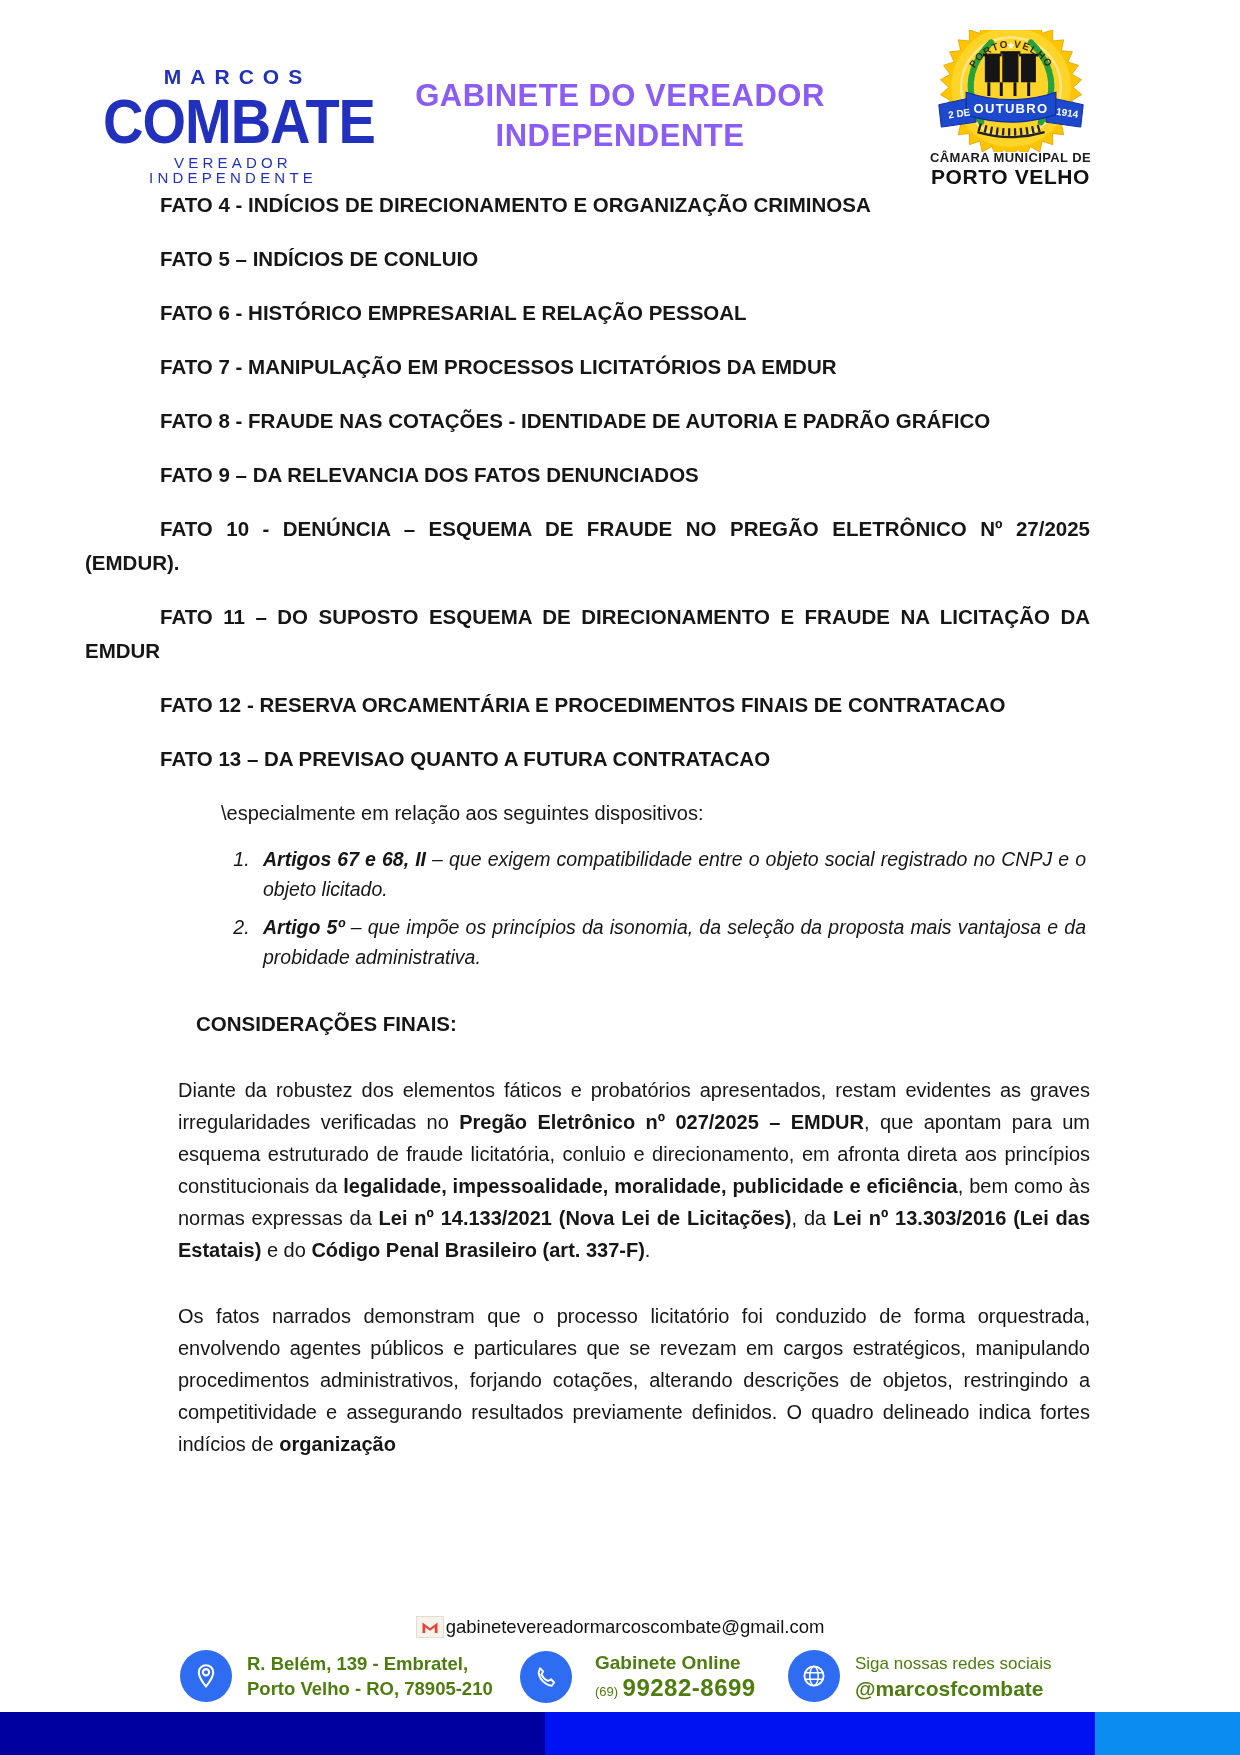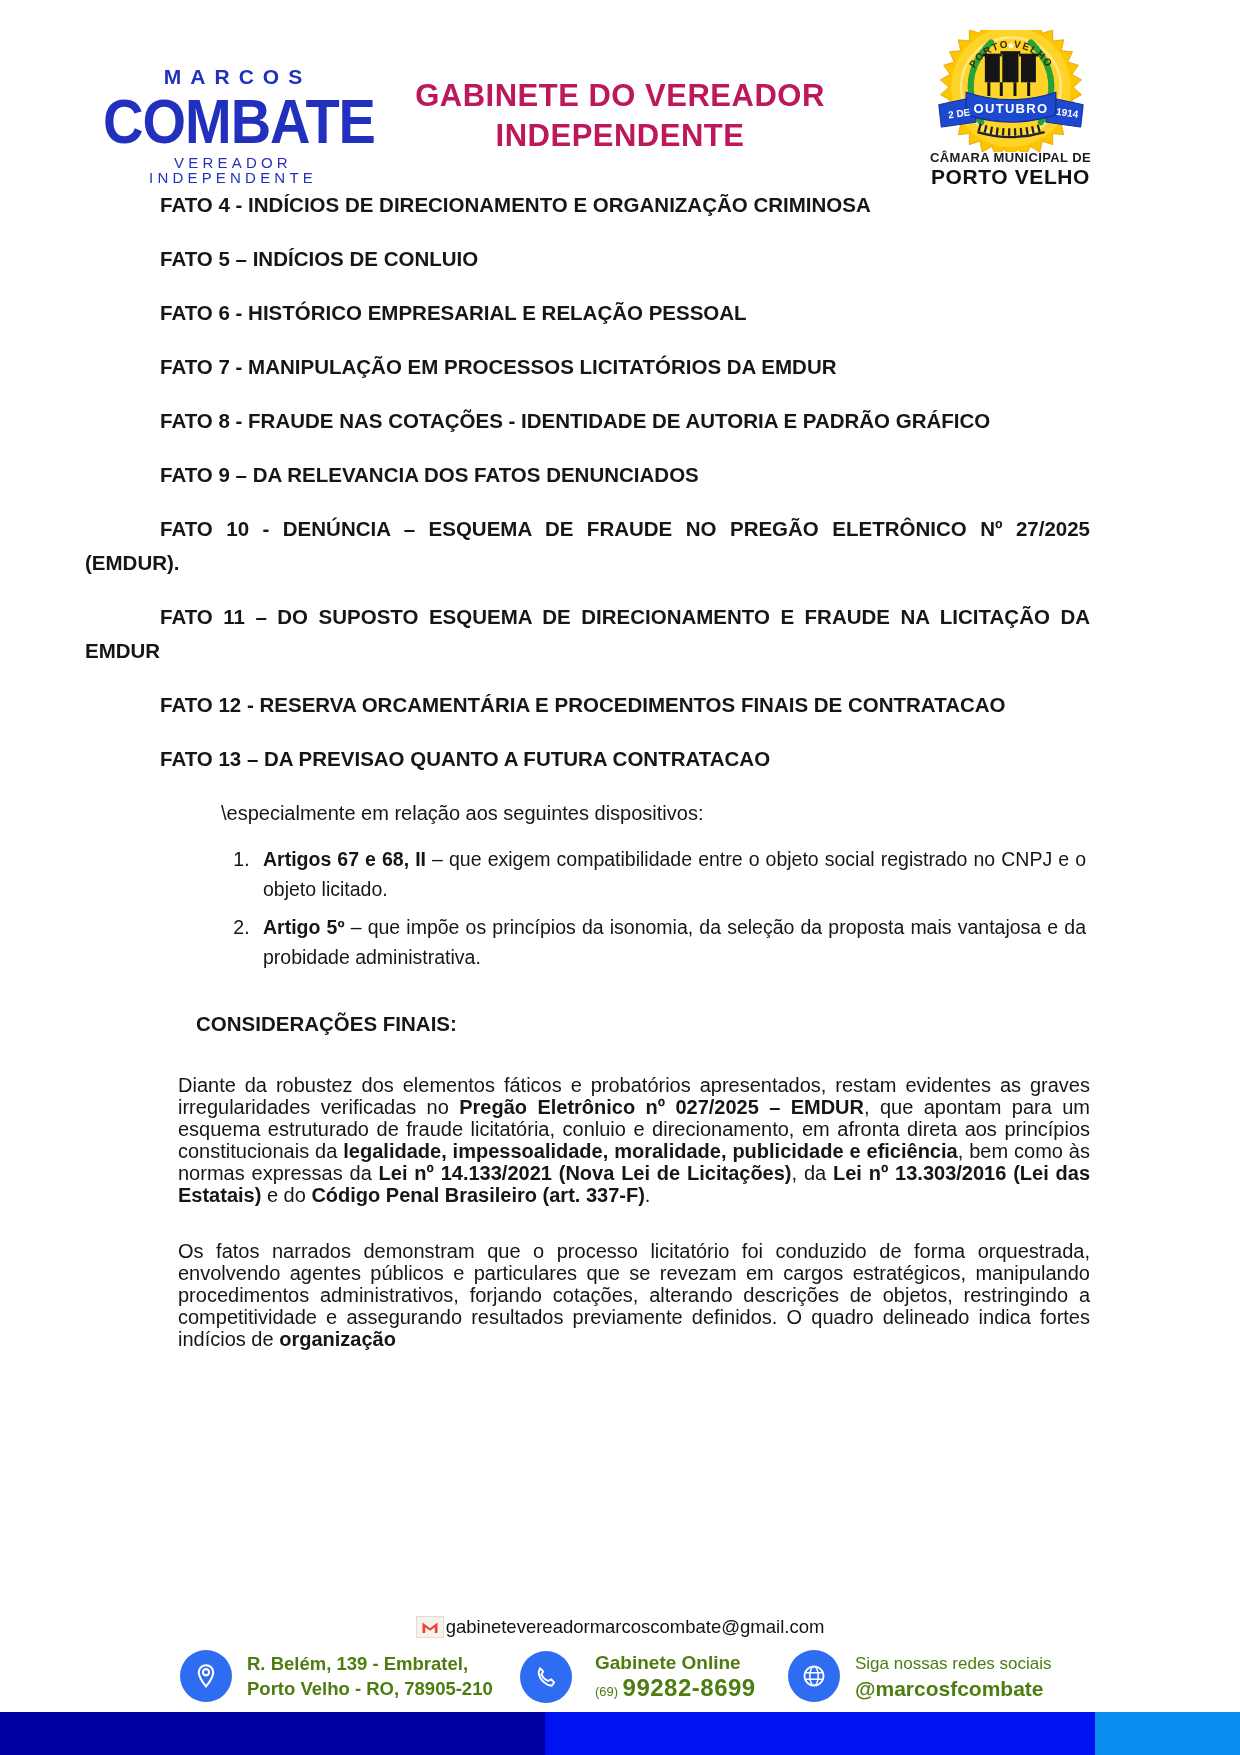--- a/index.html
+++ b/index.html
@@ -26,27 +26,27 @@
   .seal .cap1{font-size:13px;font-weight:600;letter-spacing:.4px;color:#1d1d1d;margin-top:-2px;}
   .seal .cap2{font-size:21px;font-weight:800;letter-spacing:.6px;color:#111;}
 
   
   .content{padding:16px 150px 0 85px;}
   p.fato{
     font-size:20.5px;font-weight:700;line-height:34px;
     text-align:justify;text-indent:75px;margin:0 0 20px 0;
   }
   p.especial{font-size:20px;line-height:34px;text-indent:136px;margin:0 0 14px 0;}
-  ol.dispositivos{margin:0 4px 14px 0;padding-left:170px;}
+  ol.dispositivos{margin:0 4px 14px 0;padding-left:170px;font-style:italic;}
   ol.dispositivos li{
     font-size:19.5px;line-height:30px;text-align:justify;margin:0 0 8px 0;padding-left:8px;
   }
   p.consideracoes{font-size:20.5px;font-weight:700;margin:40px 0 38px 111px;}
   p.final{
-    font-size:20px;line-height:22px;text-align:justify;
+    font-size:20px;line-height:32px;text-align:justify;
     margin:0 0 34px 93px;
   }
   b{font-weight:700;}
 
   
   .email-row{
     position:absolute;left:0;top:1616px;width:100%;
     display:flex;align-items:center;justify-content:center;gap:2px;
     font-size:18.5px;color:#111;
   }
@@ -74,21 +74,21 @@
 <div class="page">
 
   <div class="header">
 
     <div class="logo" style="color:#2231bd;">
       <div class="l1">MARCOS</div>
       <div class="l2">COMBATE</div>
       <div class="l3">VEREADOR INDEPENDENTE</div>
     </div>
 
-    <div class="doc-title" style="color:#be185d;">
+    <div class="doc-title" style="color:#8b5cf6;">
       <div>GABINETE DO VEREADOR</div>
       <div>INDEPENDENTE</div>
     </div>
 
     <div class="seal">
       <svg width="150" height="122" viewBox="0 0 120 98">
 
         <polygon id="star-poly" points="110.00,60.00 116.69,65.96 108.91,70.40 114.21,77.61 105.68,80.34 109.36,88.50 100.45,89.39 102.36,98.14 93.46,97.16 93.50,106.11 85.00,103.30 83.18,112.07 75.45,107.55 71.85,115.75 65.23,109.73 60.00,117.00 54.77,109.73 48.15,115.75 44.55,107.55 36.82,112.07 35.00,103.30 26.50,106.11 26.54,97.16 17.64,98.14 19.55,89.39 10.64,88.50 14.32,80.34 5.79,77.61 11.09,70.40 3.31,65.96 10.00,60.00 3.31,54.04 11.09,49.60 5.79,42.39 14.32,39.66 10.64,31.50 19.55,30.61 17.64,21.86 26.54,22.84 26.50,13.89 35.00,16.70 36.82,7.93 44.55,12.45 48.15,4.25 54.77,10.27 60.00,3.00 65.23,10.27 71.85,4.25 75.45,12.45 83.18,7.93 85.00,16.70 93.50,13.89 93.46,22.84 102.36,21.86 100.45,30.61 109.36,31.50 105.68,39.66 114.21,42.39 108.91,49.60 116.69,54.04" fill="#fdc500" stroke="#e09b00" stroke-width="0.6" transform="translate(0,-14)"></polygon>
         <g transform="translate(0,-14)">
           <circle cx="60" cy="60" r="48" fill="#ffd429"></circle>

